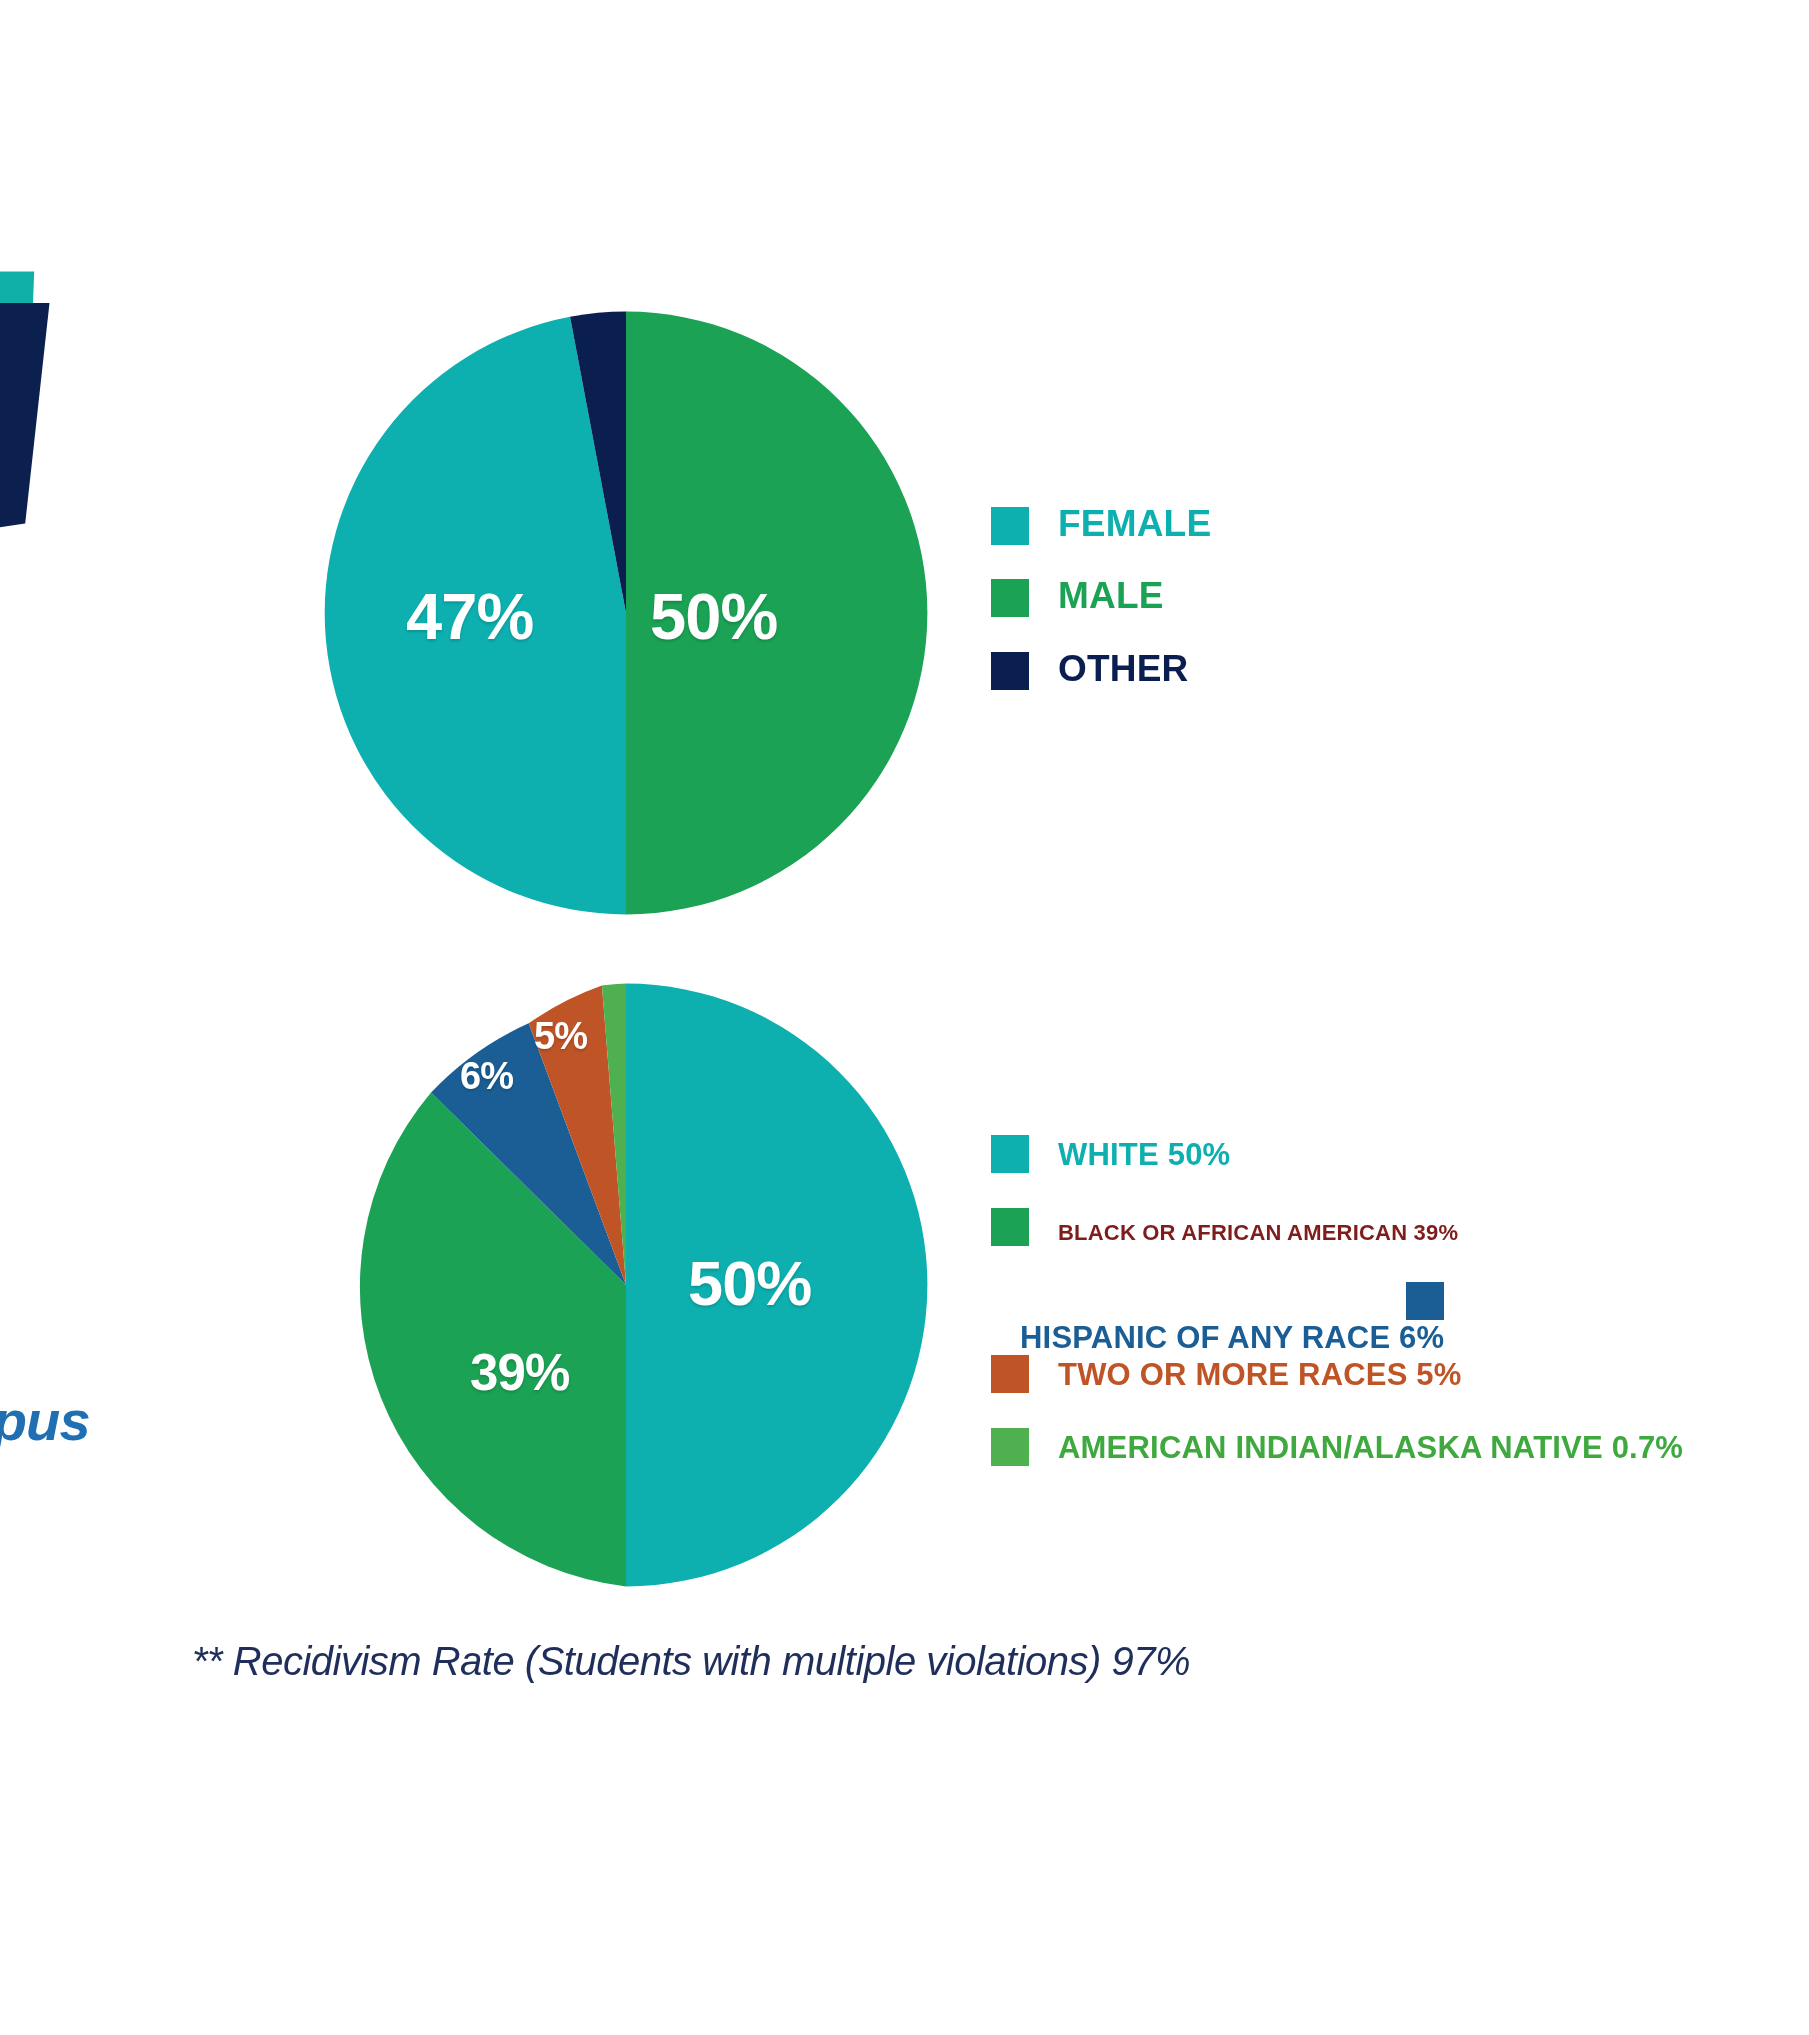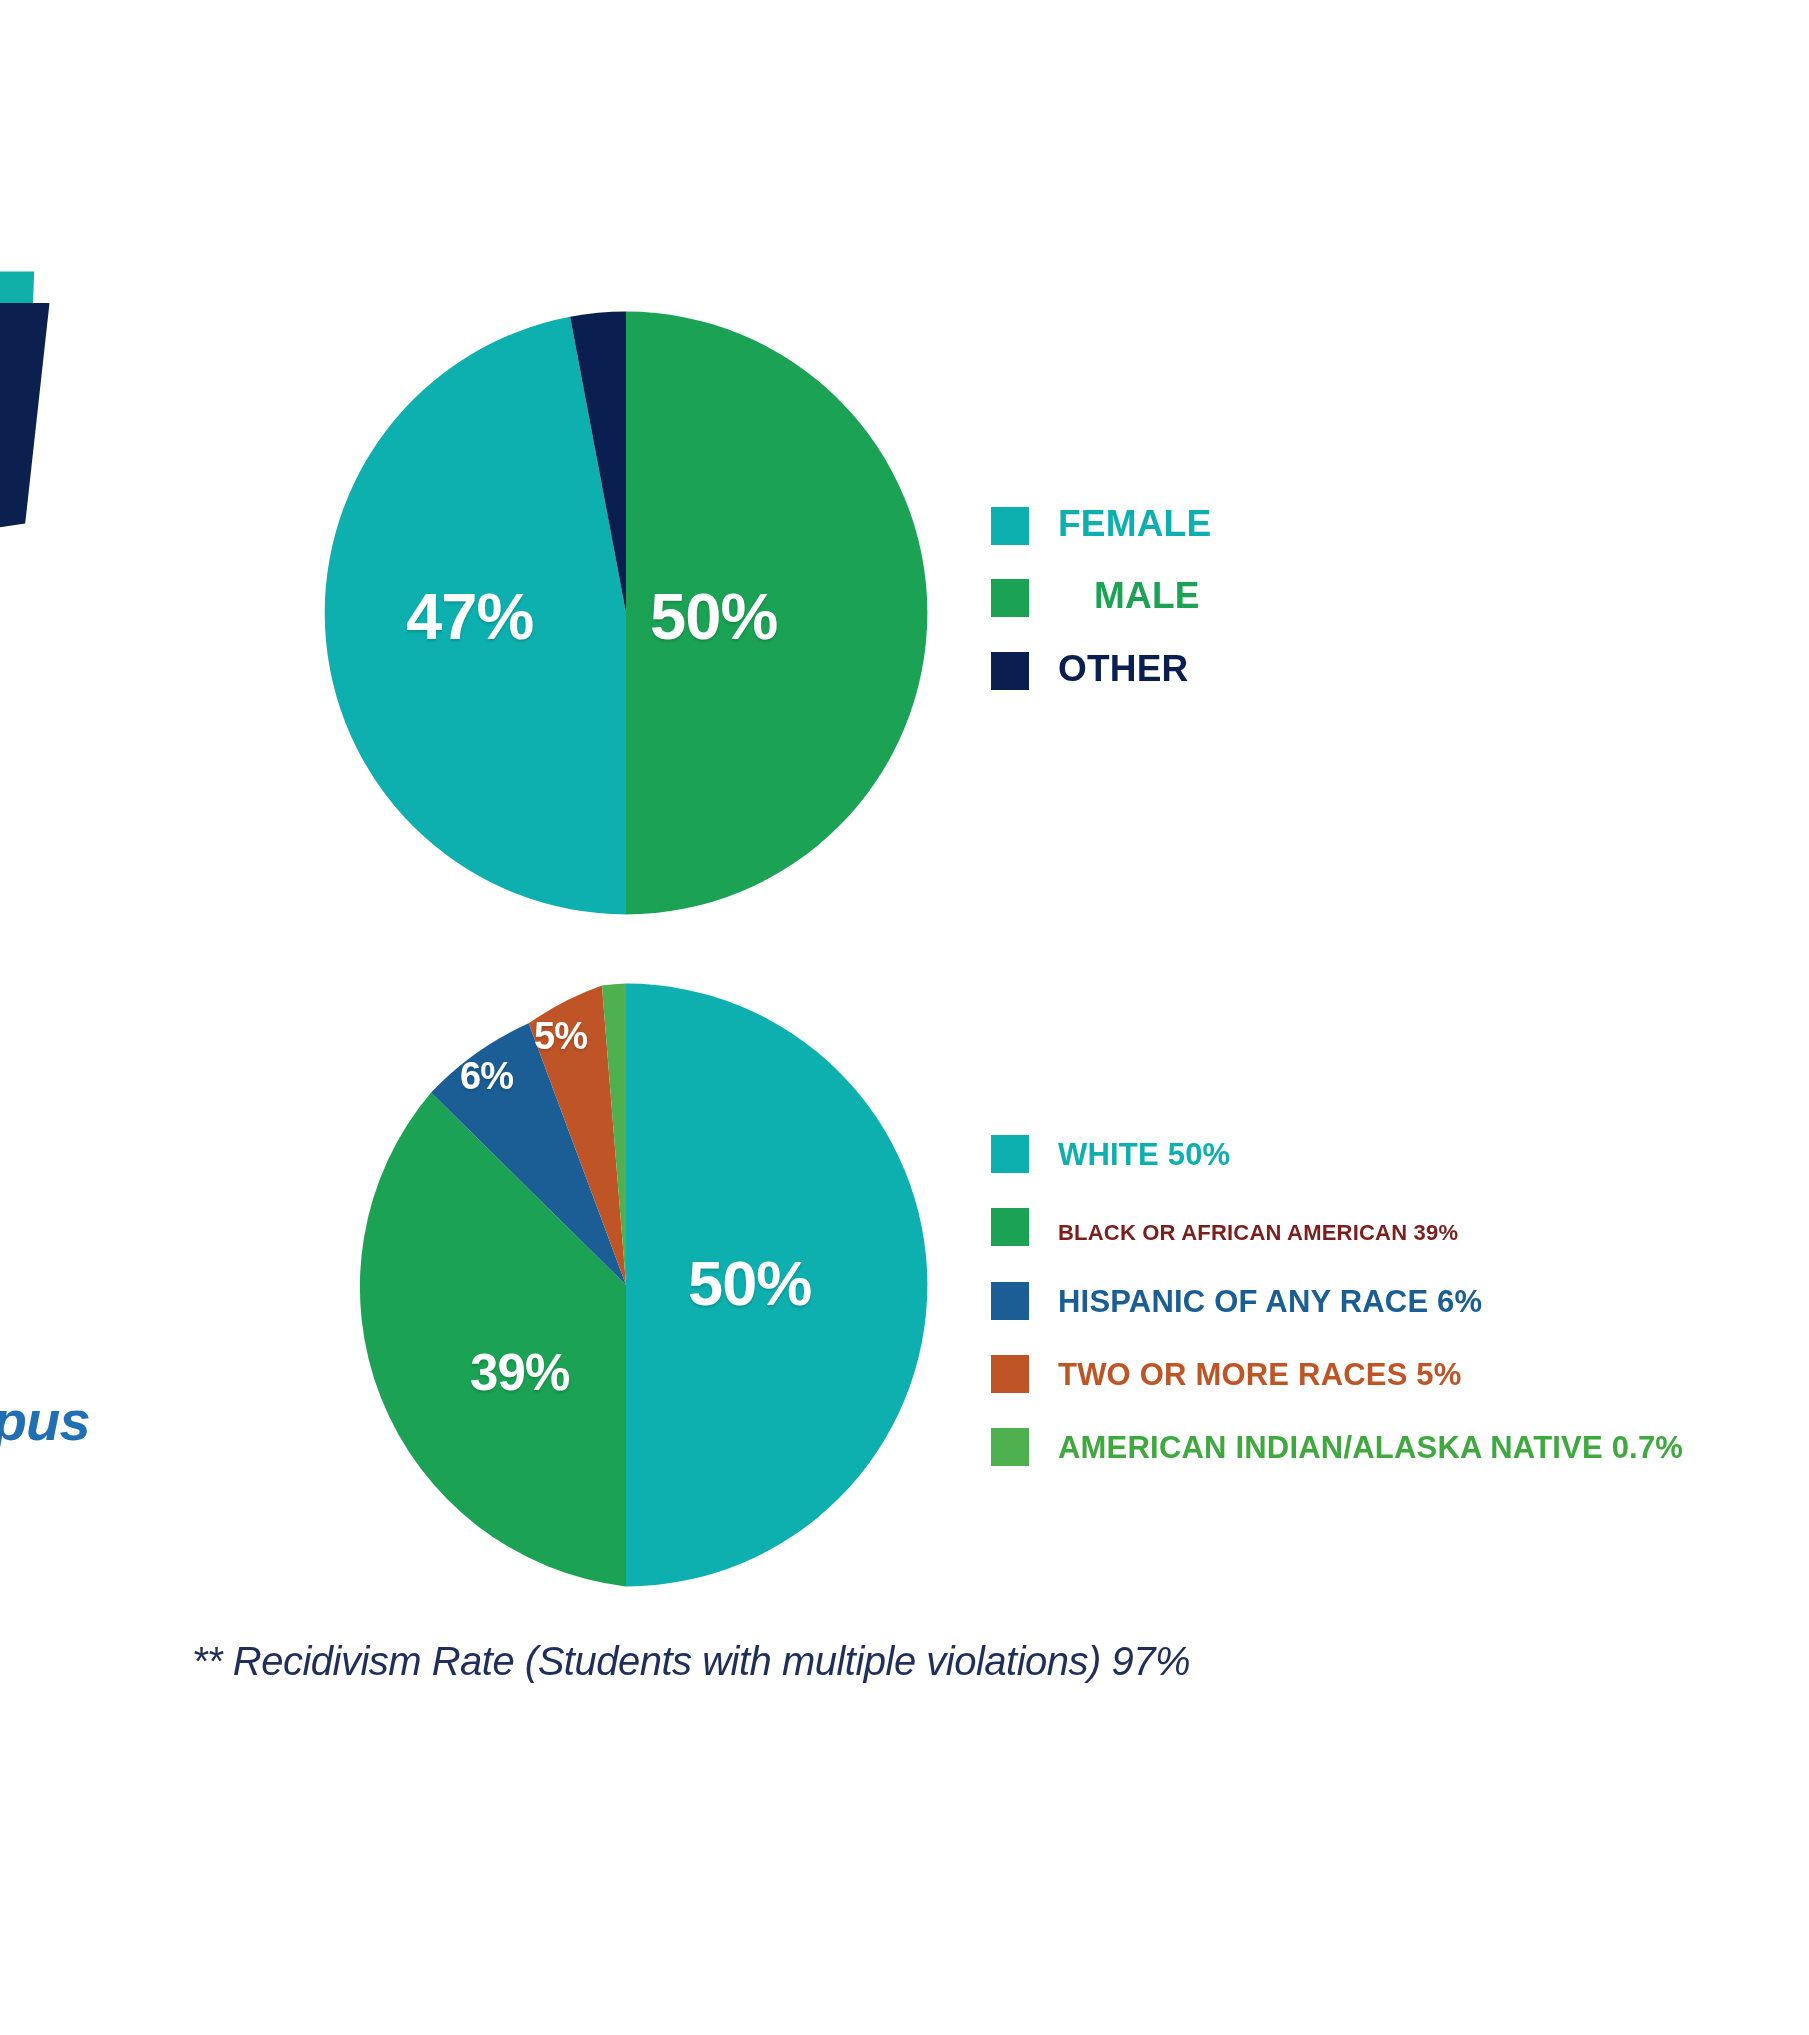--- a/index.html
+++ b/index.html
@@ -82,21 +82,21 @@
     </svg>
   </div>
   <div class="slice-label" style="left:406px;top:579px;font-size:65px;">47%</div>
   <div class="slice-label" style="left:650px;top:579px;font-size:65px;">50%</div>
 
   <div class="legend" style="left:991px;top:503px;width:688px;height:199px;">
     <div class="legend-row" style="top:0px;">
       <span class="swatch" style="background:#0DAFAF;"></span>
       <span class="legend-label" style="color:#0DAFAF;font-size:37px;">FEMALE</span>
     </div>
-    <div class="legend-row" style="top:72px;gap:36px;">
+    <div class="legend-row" style="top:72px;">
       <span class="swatch" style="background:#1BA254;"></span>
       <span class="legend-label" style="color:#1BA254;font-size:37px;">MALE</span>
     </div>
     <div class="legend-row" style="top:145px;">
       <span class="swatch" style="background:#0A1E50;"></span>
       <span class="legend-label" style="color:#0A1E50;font-size:37px;">OTHER</span>
     </div>
   </div>
 
   <div class="pie-wrap" style="left:321px;top:980px;width:610px;height:610px;">
@@ -120,21 +120,21 @@
 
   <div class="legend" style="left:991px;top:1135px;width:796px;height:353px;">
     <div class="legend-row" style="top:0px;">
       <span class="swatch" style="background:#0DAFAF;"></span>
       <span class="legend-label" style="color:#0DAFAF;font-size:31px;">WHITE 50%</span>
     </div>
     <div class="legend-row" style="top:73px;">
       <span class="swatch" style="background:#1BA254;"></span>
       <span class="legend-label" style="color:#7f1d1d;font-size:22px;">BLACK OR AFRICAN AMERICAN 39%</span>
     </div>
-    <div class="legend-row" style="top:147px;">
+    <div class="legend-row" style="top:147px;flex-direction:column;">
       <span class="swatch" style="background:#1A5E95;"></span>
       <span class="legend-label" style="color:#1A5E95;font-size:31px;">HISPANIC OF ANY RACE 6%</span>
     </div>
     <div class="legend-row" style="top:220px;">
       <span class="swatch" style="background:#BF5426;"></span>
       <span class="legend-label" style="color:#BF5426;font-size:31px;">TWO OR MORE RACES 5%</span>
     </div>
     <div class="legend-row" style="top:293px;">
       <span class="swatch" style="background:#4FB050;"></span>
       <span class="legend-label" style="color:#3FA93F;font-size:31px;">AMERICAN INDIAN/ALASKA NATIVE 0.7%</span>

